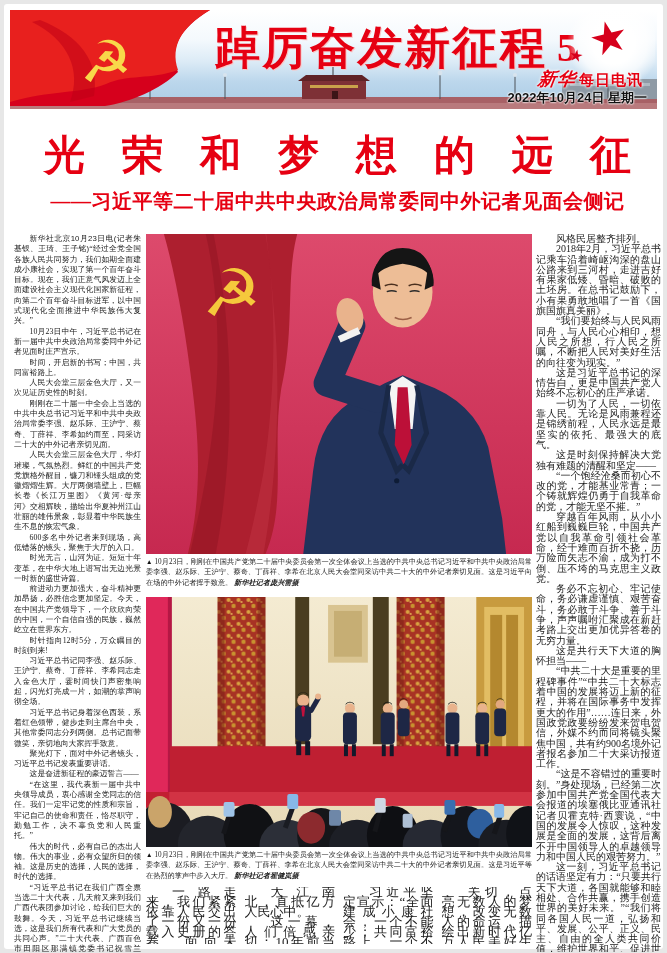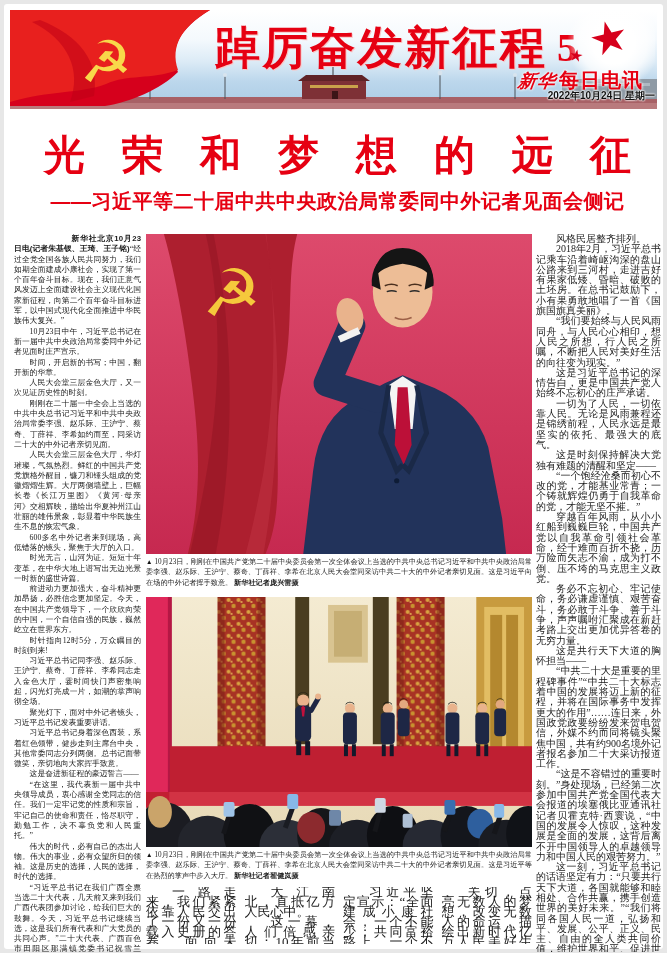--- a/index.html
+++ b/index.html
@@ -28,44 +28,44 @@
     text-shadow:1px 1px 0 #f9c7c7;}
   .page-num{position:absolute;right:80px;top:14px;font-size:40px;font-weight:bold;color:var(--accent-red);}
   .star-ornament{position:absolute;right:2px;top:-4px;width:92px;height:78px;
     background:radial-gradient(circle at 55% 48%, #ffffff 0 32%, rgba(255,255,255,.75) 52%, rgba(255,255,255,0) 72%);}
   .star-big{position:absolute;left:26px;top:6px;font-size:44px;color:#d6001c;transform:rotate(-14deg);
     text-shadow:0 0 2px #fff;}
   .star-small{position:absolute;left:6px;top:40px;font-size:16px;color:#d6001c;transform:rotate(10deg);}
   .brand{position:absolute;right:14px;top:57px;white-space:nowrap;color:var(--accent-red);font-weight:bold;
     text-shadow:0 0 3px #fff,0 0 3px #fff;}
   .brand .script{font-size:18px;font-style:italic;letter-spacing:1px;margin-right:3px;display:inline-block;transform:skewX(-8deg);}
-  .brand .rest{font-size:20px;letter-spacing:1px;}
-  .date-line{position:absolute;right:2px;top:79px;font-size:10px;font-weight:bold;color:#111;
+  .brand .rest{font-size:15px;letter-spacing:1px;}
+  .date-line{position:absolute;right:10px;top:79px;font-size:13px;font-weight:bold;color:#111;
     font-family:"Liberation Sans","DejaVu Sans",sans-serif;
     text-shadow:0 0 2px #fff,0 0 2px #fff,0 0 2px #fff;}
 
   
   .headline{position:absolute;left:40px;top:124px;width:587px;display:flex;justify-content:space-between;
     font-size:41px;font-weight:bold;color:var(--accent-red);}
   .subhead{position:absolute;left:20px;top:184px;width:627px;text-align:center;
     font-size:20px;font-weight:bold;color:var(--accent-red);letter-spacing:.5px;
-    font-family:Liberation Sans, sans-serif;}
+    font-family:Liberation Serif, serif;}
 
   
   .col{position:absolute;top:230px;height:718px;overflow:hidden;color:var(--ink);}
   .col p, .mini-col p, .lead{margin:0;text-indent:2em;text-align:justify;}
   .col-left{left:10px;width:127px;font-size:7.8px;line-height:10.3px;}
   .col-right{left:532px;width:125px;font-size:10px;line-height:10.3px;}
-  .lead b{font-family:"Liberation Sans","DejaVu Sans",sans-serif;font-weight:bold;margin-left:42px;}
+  .lead b{font-family:"Liberation Sans","DejaVu Sans",sans-serif;font-weight:normal;}
 
   .center{position:absolute;left:142px;top:230px;width:386px;}
   .photo{width:386px;display:block;}
   .caption{margin-top:3px;font-size:7.2px;line-height:9.8px;color:#222;text-align:justify;}
   .caption .marker{color:#111;font-size:6.5px;margin-right:2px;}
-  .caption b{font-family:"Liberation Sans","DejaVu Sans",sans-serif;white-space:nowrap;}
+  .caption b{font-family:"Liberation Sans","DejaVu Sans",sans-serif;white-space:nowrap;font-style:italic;}
   .photo2wrap{margin-top:8px;}
   .bottom-cols{margin-top:5px;display:flex;gap:8px;height:57px;overflow:hidden;}
   .mini-col{flex:1;font-size:13px;line-height:10px;overflow:hidden;color:var(--ink);}
 </style>
 </head>
 <body>
 
 <div class="sheet">
 
   <div class="banner">
@@ -136,31 +136,31 @@
       <span>的</span>
       <span>远</span>
       <span>征</span>
     </div>
   <div class="subhead">——习近平等二十届中共中央政治局常委同中外记者见面会侧记</div>
 
   <div class="col col-left">
     <p class="lead"><b>新华社北京10月23日电(记者朱基钗、王琦、王子铭)</b><span>“经过全党全国各族人民共同努力，我们如期全面建成小康社会，实现了第一个百年奋斗目标。现在，我们正意气风发迈上全面建设社会主义现代化国家新征程，向第二个百年奋斗目标进军，以中国式现代化全面推进中华民族伟大复兴。”</span></p>
     <div>
         <p>10月23日中午，习近平总书记在新一届中共中央政治局常委同中外记者见面时庄严宣示。</p>
-        <p>时间，开启新的书写；中国，翻开新的华章。</p>
+        <p>时间，开启新的书写；中国，共同富裕路上。</p>
         <p>人民大会堂三层金色大厅，又一次见证历史性的时刻。</p>
         <p>刚刚在二十届一中全会上当选的中共中央总书记习近平和中共中央政治局常委李强、赵乐际、王沪宁、蔡奇、丁薛祥、李希如约而至，同采访二十大的中外记者亲切见面。</p>
         <p>人民大会堂三层金色大厅，华灯璀璨，气氛热烈。鲜红的中国共产党党旗格外醒目，镰刀和锤头组成的党徽熠熠生辉。大厅两侧墙壁上，巨幅长卷《长江万里图》《黄河·母亲河》交相辉映，描绘出华夏神州江山壮丽的雄伟景象，彰显着中华民族生生不息的恢宏气象。</p>
         <p>600多名中外记者来到现场，高低错落的镜头，聚焦于大厅的入口。</p>
         <p>时光无言，山河为证。短短十年变革，在中华大地上谱写出无边光景一时新的盛世诗篇。</p>
         <p>前进动力更加强大，奋斗精神更加昂扬，必胜信念更加坚定。今天，在中国共产党领导下，一个欣欣向荣的中国，一个自信自强的民族，巍然屹立在世界东方。</p>
         <p>时针指向12时5分，万众瞩目的时刻到来!</p>
         <p>习近平总书记同李强、赵乐际、王沪宁、蔡奇、丁薛祥、李希同志走入金色大厅，霎时间快门声密集响起，闪光灯亮成一片，如潮的掌声响彻全场。</p>
+        <p>习近平总书记身着深色西装，系着红色领带，健步走到主席台中央，其他常委同志分列两侧。总书记面带微笑，亲切地向大家挥手致意。</p>
         <p>聚光灯下，面对中外记者镜头，习近平总书记发表重要讲话。</p>
-        <p>习近平总书记身着深色西装，系着红色领带，健步走到主席台中央，其他常委同志分列两侧。总书记面带微笑，亲切地向大家挥手致意。</p>
         <p>这是奋进新征程的豪迈誓言——</p>
         <p>“在这里，我代表新一届中共中央领导成员，衷心感谢全党同志的信任。我们一定牢记党的性质和宗旨，牢记自己的使命和责任，恪尽职守，勤勉工作，决不辜负党和人民重托。”</p>
         <p>伟大的时代，必有自己的杰出人物。伟大的事业，必有众望所归的领袖。这是历史的选择，人民的选择，时代的选择。</p>
         <p>“习近平总书记在我们广西全票当选二十大代表，几天前又来到我们广西代表团参加讨论，给我们巨大的鼓舞。今天，习近平总书记继续当选，这是我们所有代表和广大党员的共同心声。”二十大代表、广西百色市田阳区那满镇党委书记祝雪兰说，“一心跟党走，人民有奔头。作为一名基层党支部书记，我们要牢记总书记的嘱托，继续撸起袖子加油干，让乡亲们日子越过越好。”</p>
       </div>
   </div>
 
   <div class="center">
 
     <svg class="photo" viewBox="0 0 388 322" preserveAspectRatio="none">

